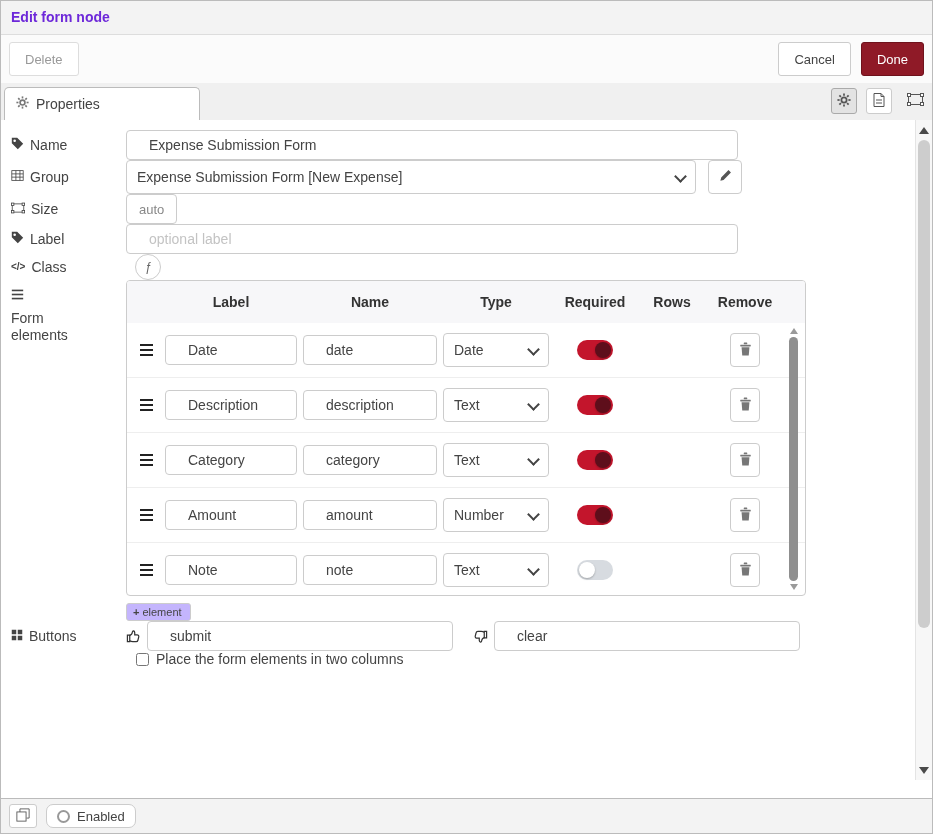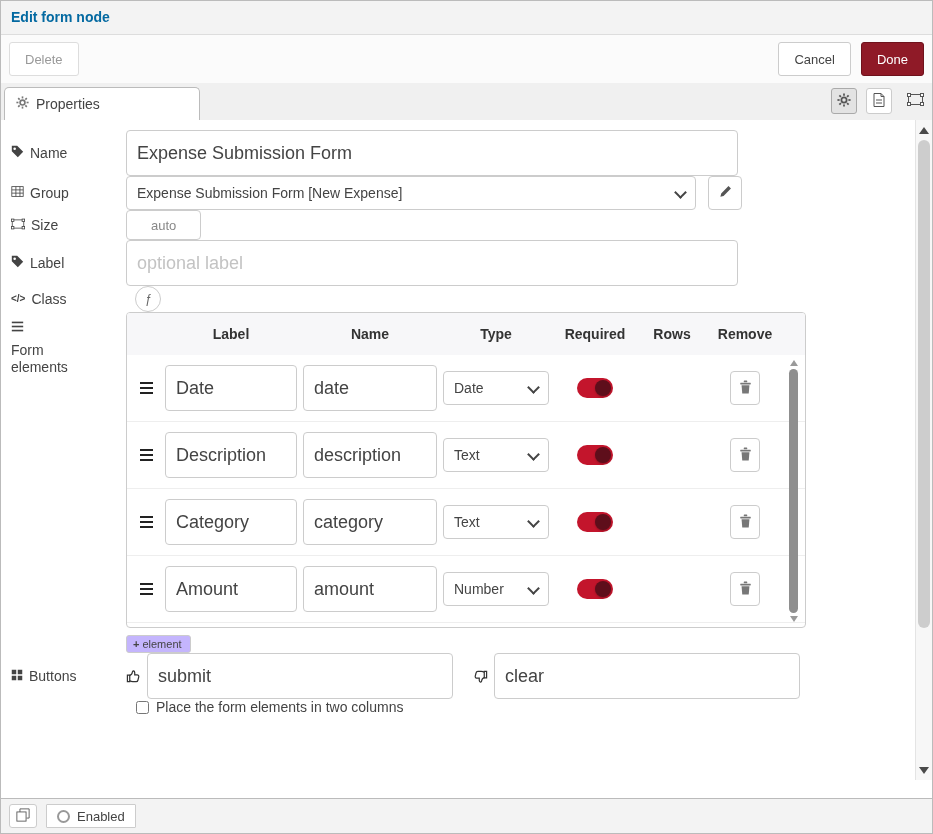--- a/index.html
+++ b/index.html
@@ -1,21 +1,21 @@
 <!DOCTYPE html>
 <html><head>
 <meta charset="utf-8">
 <style>
   html,body{margin:0;padding:0;background:#fff;}
   .dialog{position:relative;width:933px;height:834px;border:1px solid #bbb;box-sizing:border-box;
     background:#fff;font-family:"Liberation Sans",sans-serif;font-size:14px;color:#444;overflow:hidden;}
 
   
   .tray-header{height:33px;line-height:32px;background:#f3f3f3;border-bottom:1px solid #ddd;
-    padding:0 10px;font-weight:bold;color:#0369a1;}
+    padding:0 10px;font-weight:bold;color:#6d28d9;}
 
   
   .tray-toolbar{height:48px;background:#fbfbfb;display:flex;align-items:center;padding:0 8px;gap:10px;}
   .spacer{flex:1;}
   .btn{height:34px;padding:0 15px;border:1px solid #ccc;border-radius:3px;background:#fff;color:#444;
     font-size:13px;font-family:inherit;cursor:pointer;}
   .btn-delete{color:#999;border-color:#ddd;}
   .btn-done{background:#8F1A27;border-color:#6f121c;color:#fff;}
 
   
@@ -33,36 +33,36 @@
   .content{position:absolute;top:119px;left:0;right:17px;bottom:35px;background:#fff;
     padding:10px 0 0 10px;box-sizing:border-box;overflow:hidden;}
   .form-row{display:flex;align-items:center;margin-bottom:0;}
   .form-row.top{align-items:flex-start;}
   .form-row.top .row-label{padding-top:8px;}
   .row-label{flex:0 0 115px;display:flex;align-items:center;gap:6px;color:#444;}
   .row-label .txt{line-height:1.2;}
   .row-label.wrap{align-items:flex-start;flex-direction:column;}
   .row-label.wrap .txt{width:64px;}
 
-  .text-input{height:46px;border:1px solid #ccc;border-radius:4px;padding:0 10px;font-size:18px;
+  .text-input{height:30px;border:1px solid #ccc;border-radius:4px;padding:0 22px;font-size:14px;
     font-family:inherit;color:#444;box-sizing:border-box;background:#fff;}
   .text-input::placeholder{color:#c3c3c3;}
   .w-main{width:612px;}
   .w-btn{width:306px;}
 
   .select-wrap{position:relative;display:inline-block;}
   .select{appearance:none;-webkit-appearance:none;height:34px;border:1px solid #ccc;border-radius:4px;
     background:#fff;padding:0 26px 0 10px;font-size:14px;font-family:inherit;color:#444;width:100%;box-sizing:border-box;}
   .select-wrap::after{content:"";position:absolute;right:11px;top:12px;width:7px;height:7px;
     border-right:2px solid #444;border-bottom:2px solid #444;transform:rotate(45deg);pointer-events:none;}
   .w-group{width:570px;}
 
   .sq-btn{width:34px;height:34px;border:1px solid #ccc;border-radius:4px;background:#fff;display:flex;
     align-items:center;justify-content:center;cursor:pointer;padding:0;margin-left:12px;}
-  .btn-auto{height:30px;padding:0 24px;border:1px solid #ccc;border-radius:4px;background:#fff;color:#888;
+  .btn-auto{height:30px;padding:0 12px;border:1px solid #ccc;border-radius:4px;background:#fff;color:#888;
     font-size:13px;font-family:inherit;cursor:pointer;}
   .circle-btn{width:26px;height:26px;border:1px solid #ccc;border-radius:50%;background:#fff;margin-left:9px;
     display:flex;align-items:center;justify-content:center;color:#666;font-size:12px;font-style:italic;
     padding:0;cursor:pointer;font-family:inherit;}
 
   
   .el-col{display:flex;flex-direction:column;align-items:flex-start;}
   .el-table{width:680px;border:1px solid #ccc;border-radius:4px;overflow:hidden;background:#fff;box-sizing:border-box;}
   .el-header,.el-row{display:grid;grid-template-columns:26px 132px 134px 106px 80px 62px 72px;gap:0 6px;
     padding:10px 6px;align-items:center;}
@@ -101,21 +101,21 @@
   .flip{transform:rotate(180deg);}
   .gap-left{margin-left:20px;}
 
   .checkbox-row{margin-left:125px;display:flex;align-items:center;gap:7px;color:#444;}
   .checkbox-row input{width:13px;height:13px;margin:0;}
 
   
   .footer{position:absolute;left:0;right:0;bottom:0;height:35px;background:#f3f3f3;border-top:1px solid #bbb;
     display:flex;align-items:center;padding:0 8px;gap:9px;box-sizing:border-box;}
   .footer .icon-btn{width:28px;height:24px;}
-  .enabled-btn{height:24px;border:1px solid #ccc;border-radius:1px;background:#fff;display:flex;align-items:center;
+  .enabled-btn{height:24px;border:1px solid #ccc;border-radius:7px;background:#fff;display:flex;align-items:center;
     gap:7px;padding:0 10px;font-size:13px;color:#444;cursor:pointer;font-family:inherit;}
   .enabled-circle{width:13px;height:13px;border-radius:50%;border:2px solid #999;box-sizing:border-box;background:#fff;}
 
   
   .v-scrollbar{position:absolute;top:119px;right:0;width:17px;height:660px;background:#f7f7f7;border-left:1px solid #e4e4e4;box-sizing:border-box;}
   .sb-arrow{position:absolute;left:0;width:16px;height:16px;display:flex;align-items:center;justify-content:center;}
   .sb-arrow.up{top:2px;} .sb-arrow.down{bottom:2px;}
   .tri-up{width:0;height:0;border-left:5px solid transparent;border-right:5px solid transparent;border-bottom:7px solid #4a4a4a;}
   .tri-down{width:0;height:0;border-left:5px solid transparent;border-right:5px solid transparent;border-top:7px solid #4a4a4a;}
   .sb-thumb{position:absolute;left:2px;width:12px;top:20px;height:488px;background:#cdcdcd;border-radius:6px;}

